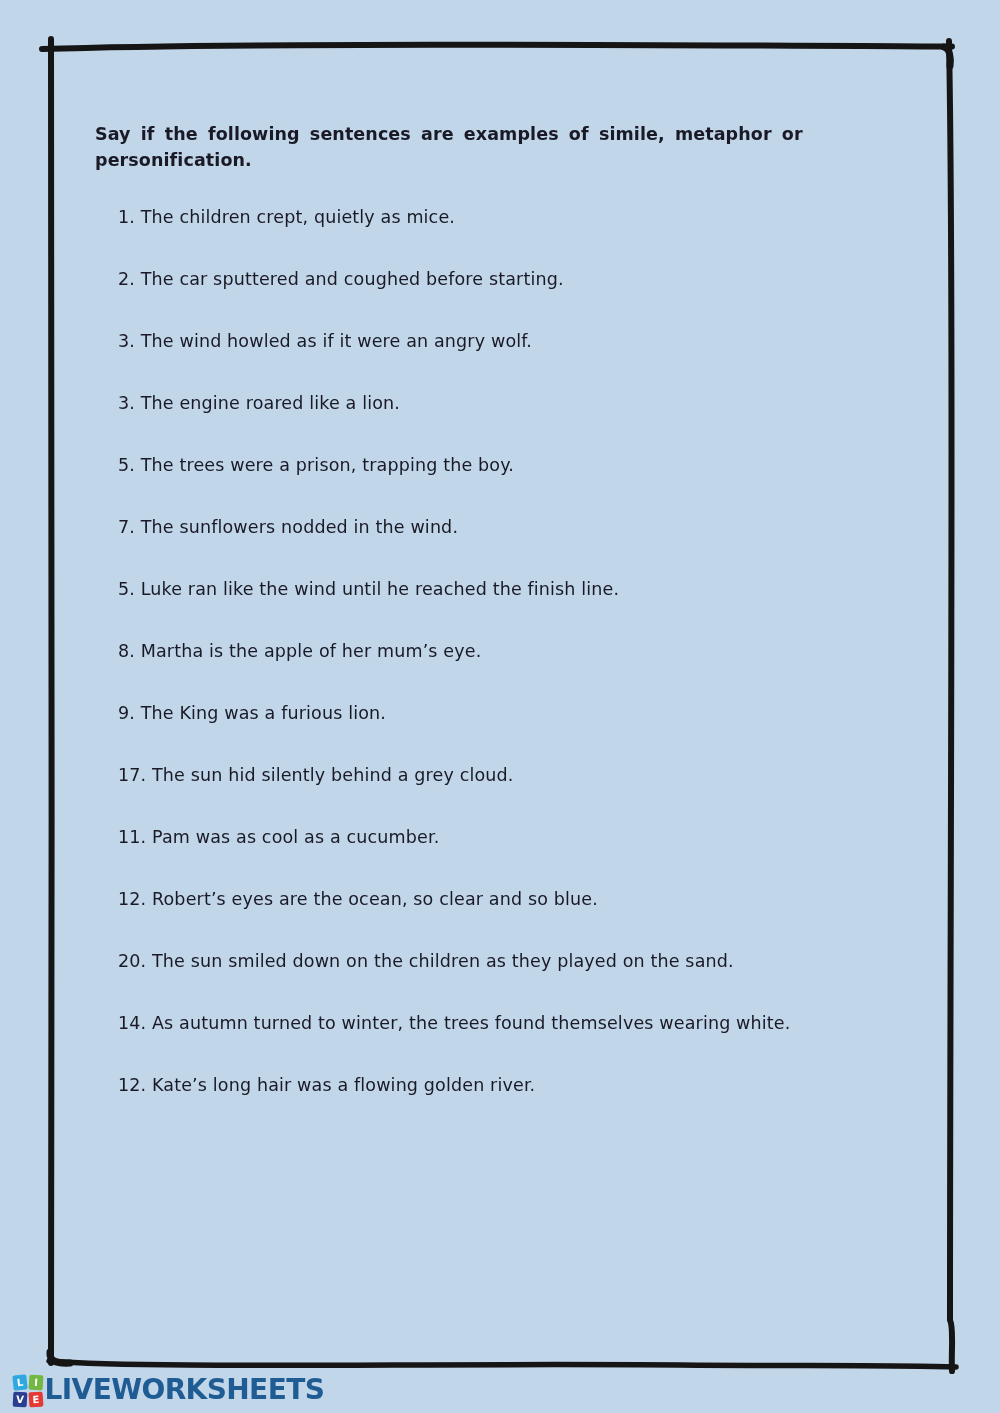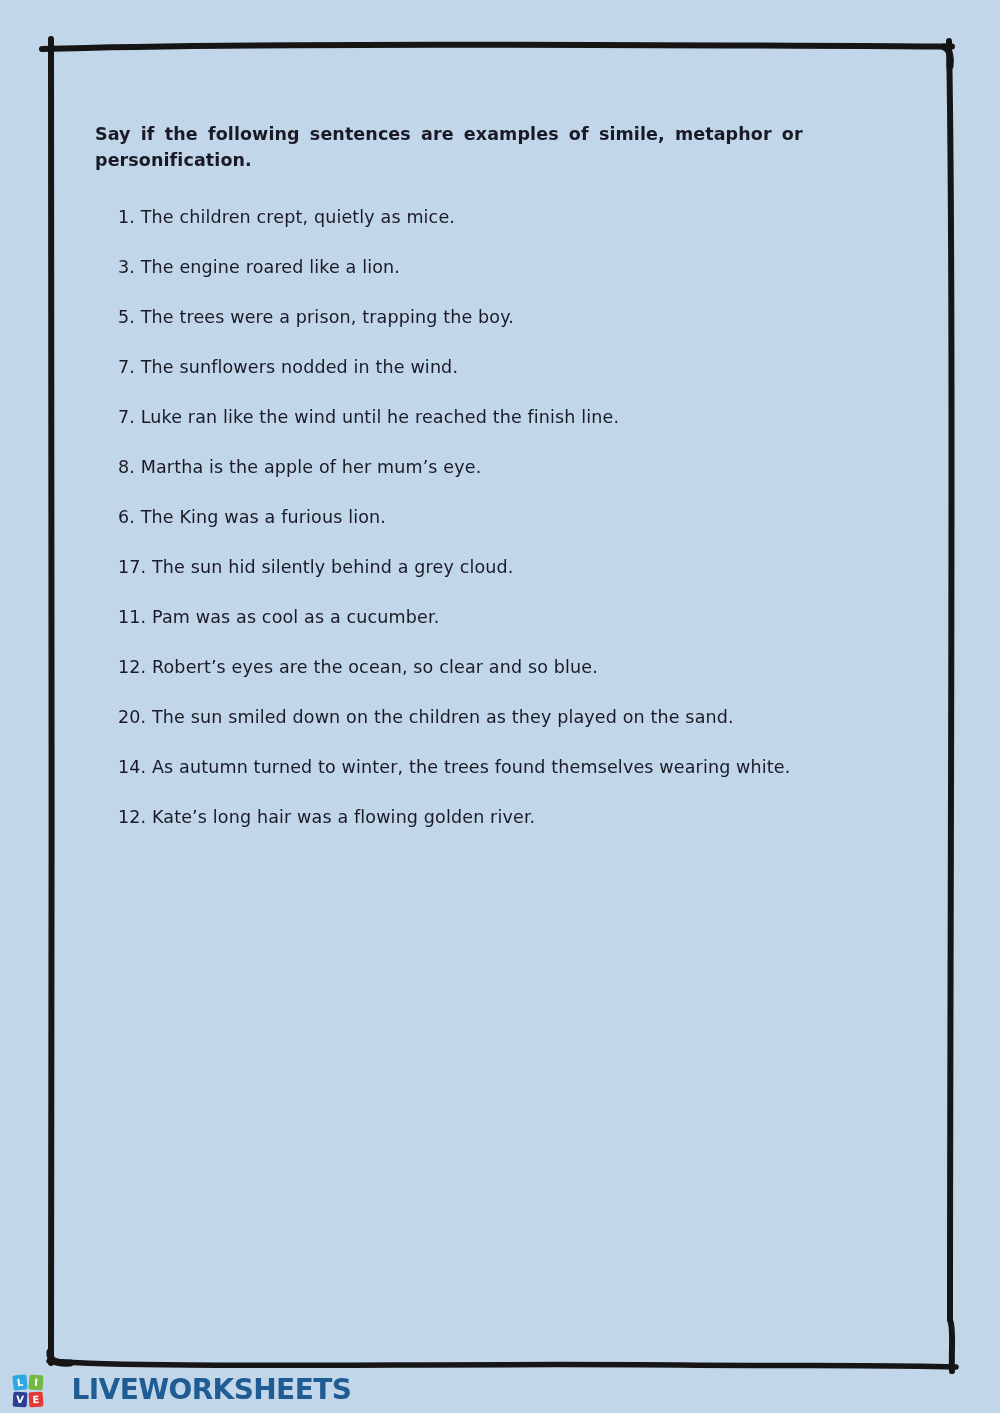--- a/index.html
+++ b/index.html
@@ -37,21 +37,21 @@
     letter-spacing: 0.1px;
     color: #1a1a26;
   }
   .sentences {
     position: absolute;
     left: 118px;
     top: 207px;
     width: 790px;
     display: flex;
     flex-direction: column;
-    gap: 29px;
+    gap: 41px;
   }
   .sentence {
     font-size: 17.5px;
     line-height: 21px;
     letter-spacing: 0.15px;
     color: #1a1a26;
     white-space: nowrap;
   }
   .logo {
     position: absolute;
@@ -81,21 +81,20 @@
   }
   .tile-1 { transform: rotate(-6deg); }
   .tile-2 { transform: rotate(4deg); }
   .tile-3 { transform: rotate(3deg); }
   .tile-4 { transform: rotate(-4deg); }
   .wordmark {
     font-size: 28px;
     font-weight: bold;
     letter-spacing: -0.6px;
     line-height: 1;
-    padding-left: 27px;
   }
 </style>
 </head>
 <body style="background-color: rgb(194, 214, 234);">
 
 <div class="page">
 
   <svg class="frame-svg" viewBox="0 0 1000 1413" xmlns="http://www.w3.org/2000/svg">
 
     <path d="M42,49 C250,42.5 650,45 952,46.5" fill="none" stroke-width="6" stroke-linecap="round" stroke="#151515"></path>
@@ -107,26 +106,28 @@
     <path d="M51,39 C47,350 55,950 51,1363" fill="none" stroke-width="6" stroke-linecap="round" stroke="#151515"></path>
 
     <path d="M50,1352 C49,1360 55,1364 70,1363" fill="none" stroke-width="7" stroke-linecap="round" stroke="#151515"></path>
     <path d="M944,47 C950,49 951,58 950,66" fill="none" stroke-width="7" stroke-linecap="round" stroke="#151515"></path>
   </svg>
 
   <div class="title">Say if the following sentences are examples of simile, metaphor or personification.</div>
 
   <div class="sentences">
     <div class="sentence">1. The children crept, quietly as mice.</div>
+    <div class="sentence">2. The car sputtered and coughed before starting.</div>
+    <div class="sentence">3. The wind howled as if it were an angry wolf.</div>
     <div class="sentence">3. The engine roared like a lion.</div>
     <div class="sentence">5. The trees were a prison, trapping the boy.</div>
     <div class="sentence">7. The sunflowers nodded in the wind.</div>
-    <div class="sentence">7. Luke ran like the wind until he reached the finish line.</div>
+    <div class="sentence">5. Luke ran like the wind until he reached the finish line.</div>
     <div class="sentence">8. Martha is the apple of her mum’s eye.</div>
-    <div class="sentence">6. The King was a furious lion.</div>
+    <div class="sentence">9. The King was a furious lion.</div>
     <div class="sentence">17. The sun hid silently behind a grey cloud.</div>
     <div class="sentence">11. Pam was as cool as a cucumber.</div>
     <div class="sentence">12. Robert’s eyes are the ocean, so clear and so blue.</div>
     <div class="sentence">20. The sun smiled down on the children as they played on the sand.</div>
     <div class="sentence">14. As autumn turned to winter, the trees found themselves wearing white.</div>
     <div class="sentence">12. Kate’s long hair was a flowing golden river.</div>
   </div>
 
   <div class="logo">
     <div class="logo-grid">

